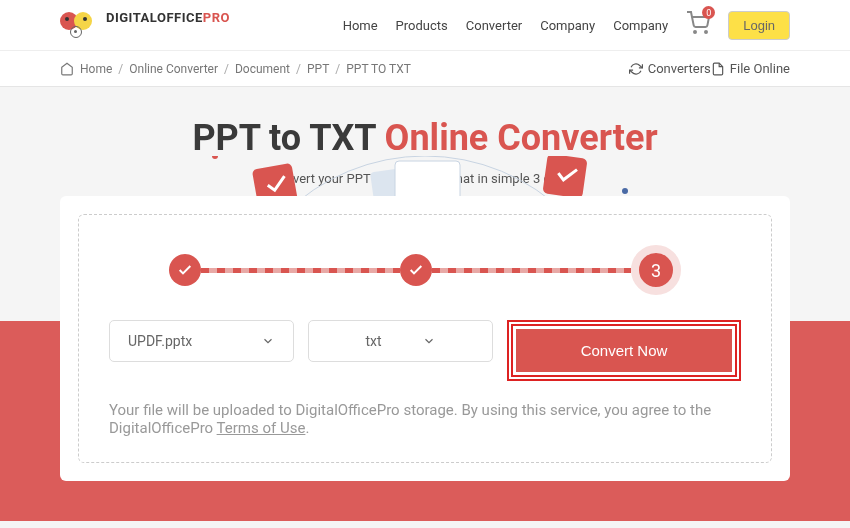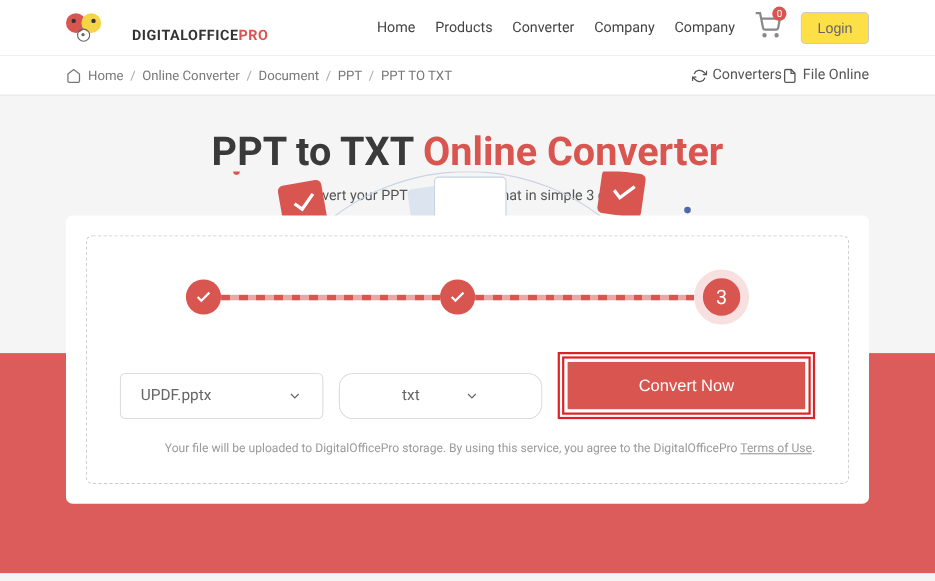--- a/index.html
+++ b/index.html
@@ -17,22 +17,22 @@
     .header {
       background: white;
       display: flex;
       justify-content: space-between;
       align-items: center;
       padding: 10px 60px;
       border-bottom: 1px solid #eee;
     }
     .logo {
       display: flex;
-      align-items: flex-end;
-      gap: 20px;
+      align-items: flex-start;
+      gap: 6px;
     }
     .logo-circles {
       position: relative;
       width: 40px;
       height: 30px;
     }
     .circle1 {
       position: absolute;
       width: 18px;
       height: 18px;
@@ -271,21 +271,21 @@
       background: repeating-linear-gradient(90deg, #d95550 0 8px, #e8a9a6 8px 16px);
     }
     .check-icon {
       width: 16px;
       height: 16px;
     }
     .controls {
       display: flex;
       gap: 14px;
       justify-content: center;
-      align-items: flex-end;
+      align-items: flex-start;
     }
     .dropdown {
       border: 1px solid #ddd;
       border-radius: 5px;
       background: white;
       padding: 12px 18px;
       width: 190px;
       display: flex;
       justify-content: space-between;
       align-items: center;
@@ -295,41 +295,40 @@
       position: relative;
     }
     .chevron {
       width: 14px;
       height: 14px;
       color: #666;
     }
     .dropdown.centered {
       justify-content: center;
       gap: 40px;
-      border-radius: 13px;
     }
     .convert-wrap {
       border: 2px solid #d22;
       padding: 3px;
     }
     .convert-wrap.outer {
       padding: 2px;
     }
     .convert-btn {
       background: #d95550;
       color: white;
       border: none;
       padding: 13px 40px;
       font-size: 15px;
       cursor: pointer;
       width: 216px;
     }
     .disclaimer {
-      text-align: right;
-      font-size: 11px;
+      text-align: left;
+      font-size: 15px;
       color: #999;
       margin-top: 20px;
     }
     .disclaimer .underline {
       text-decoration: underline;
       cursor: pointer;
     }
   </style>
 </head>
 <body>

